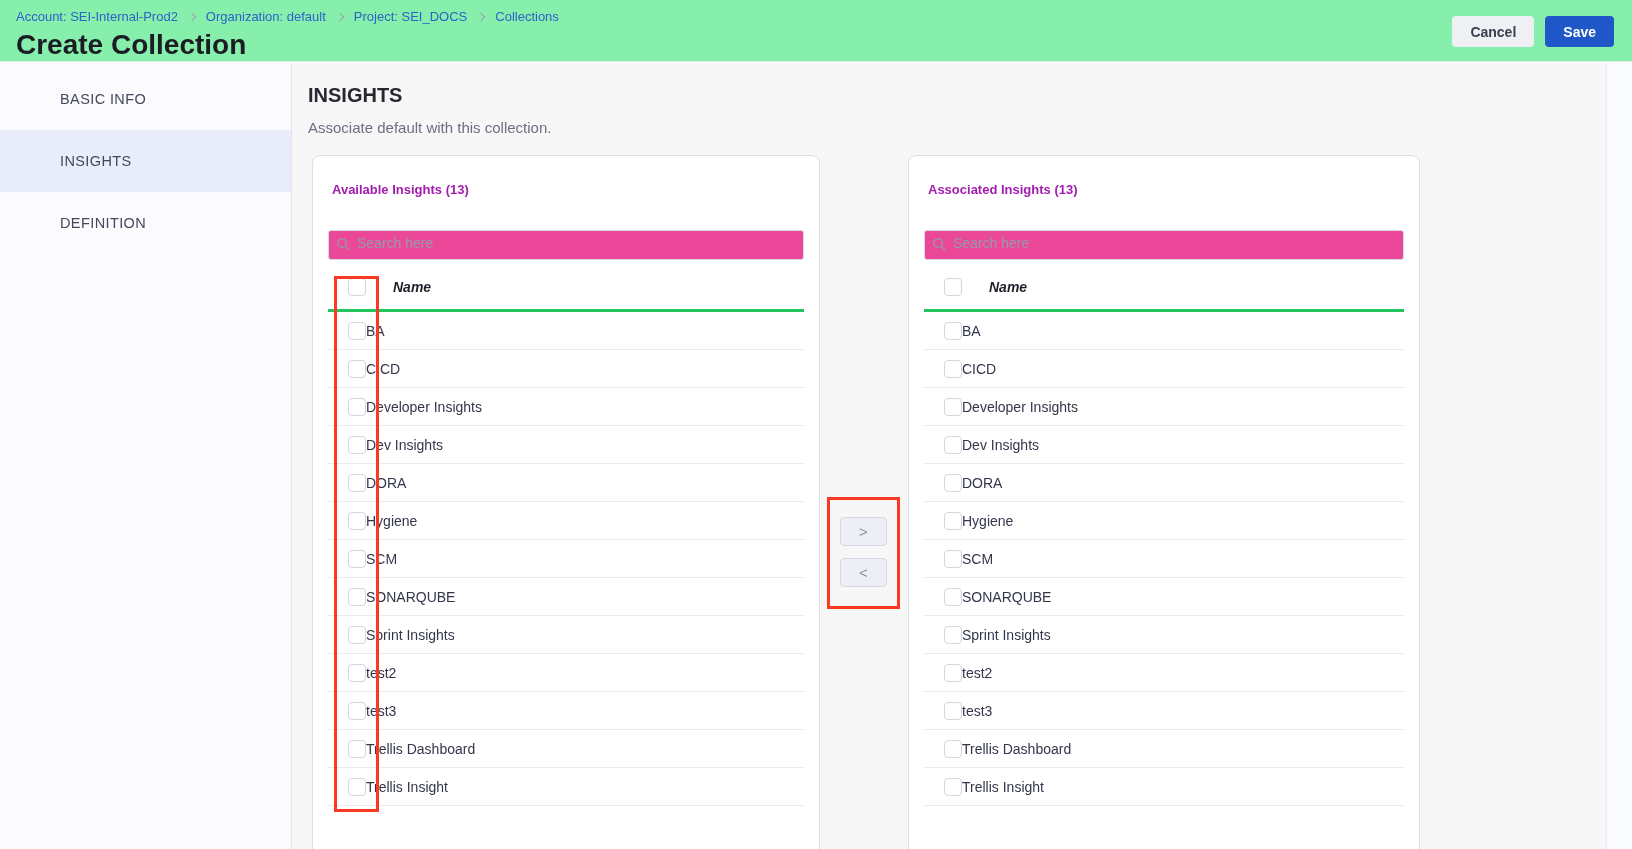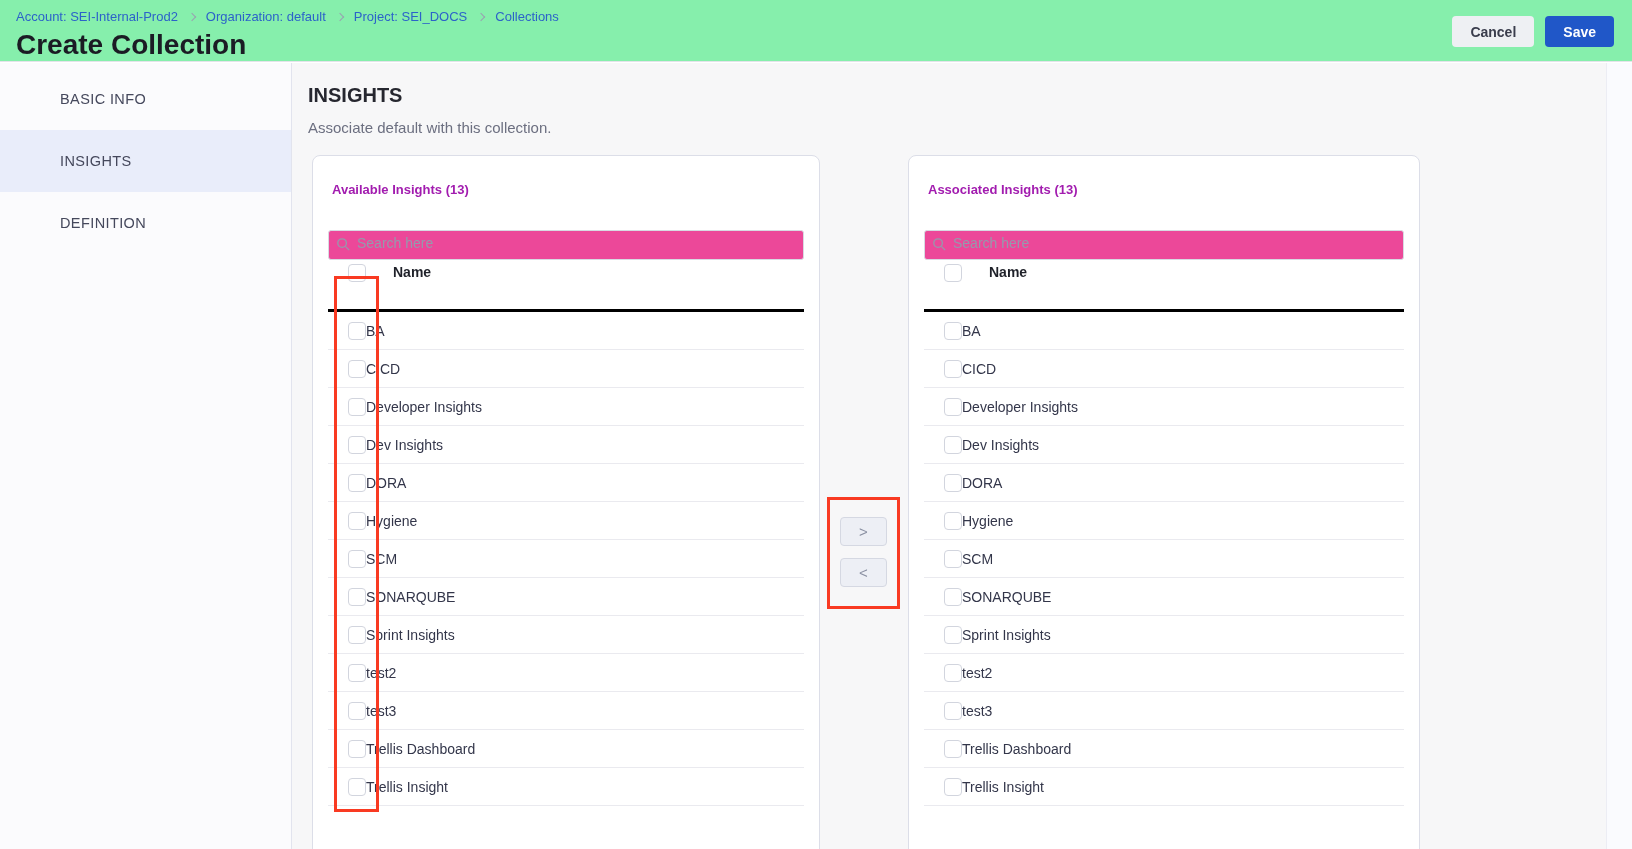--- a/index.html
+++ b/index.html
@@ -39,22 +39,22 @@
   .panel { position:absolute; top:155px; height:714px; background:#ffffff;
     border:1px solid #dcdee8; border-radius:8px 8px 0 0; }
   .panel-left  { left:312px;  width:508px; }
   .panel-right { left:908px;  width:512px; }
   .panel-title { margin:26px 19px 0; font-size:13px; font-weight:bold; color:#a21caf; }
   .searchbox { position:relative; margin:33px 15px 0; height:30px; }
   .searchbox input { width:100%; height:30px; border:1px solid #d8dae2; border-radius:3px;
     padding:0 8px 4px 28px; font-size:14px; font-family:inherit; color:#2e3140; background:#ec4899; outline:none; }
   .searchbox input::placeholder { color:#959aad; }
   .search-icon { position:absolute; left:8px; top:7px; width:15px; height:15px; pointer-events:none; }
-  .thead { margin:4px 15px 0; height:48px; display:flex; align-items:flex-start;
-    border-bottom:3px solid #000000; }
+  .thead { margin:4px 15px 0; height:48px; display:flex; align-items:center;
+    border-bottom:3px solid #22c55e;font-style:italic; }
   .thname { margin-left:27px; font-size:14px; font-weight:bold; color:#1f2129; }
   .tbody { margin:0 15px; }
   .trow { height:38px; display:flex; align-items:center; border-bottom:1px solid #eaeaef; }
   .rowname { font-size:14px; color:#33364a; }
   .cb { width:18px; height:18px; margin-left:20px; flex:0 0 18px;
     border:1.5px solid #d2d5de; border-radius:4px; background:#fff; cursor:pointer; }
 
   
   .xfer-btn { position:absolute; left:840px; width:47px; height:29px;
     background:#edeff5; border:1px solid #d5d8e2; border-radius:4px;

